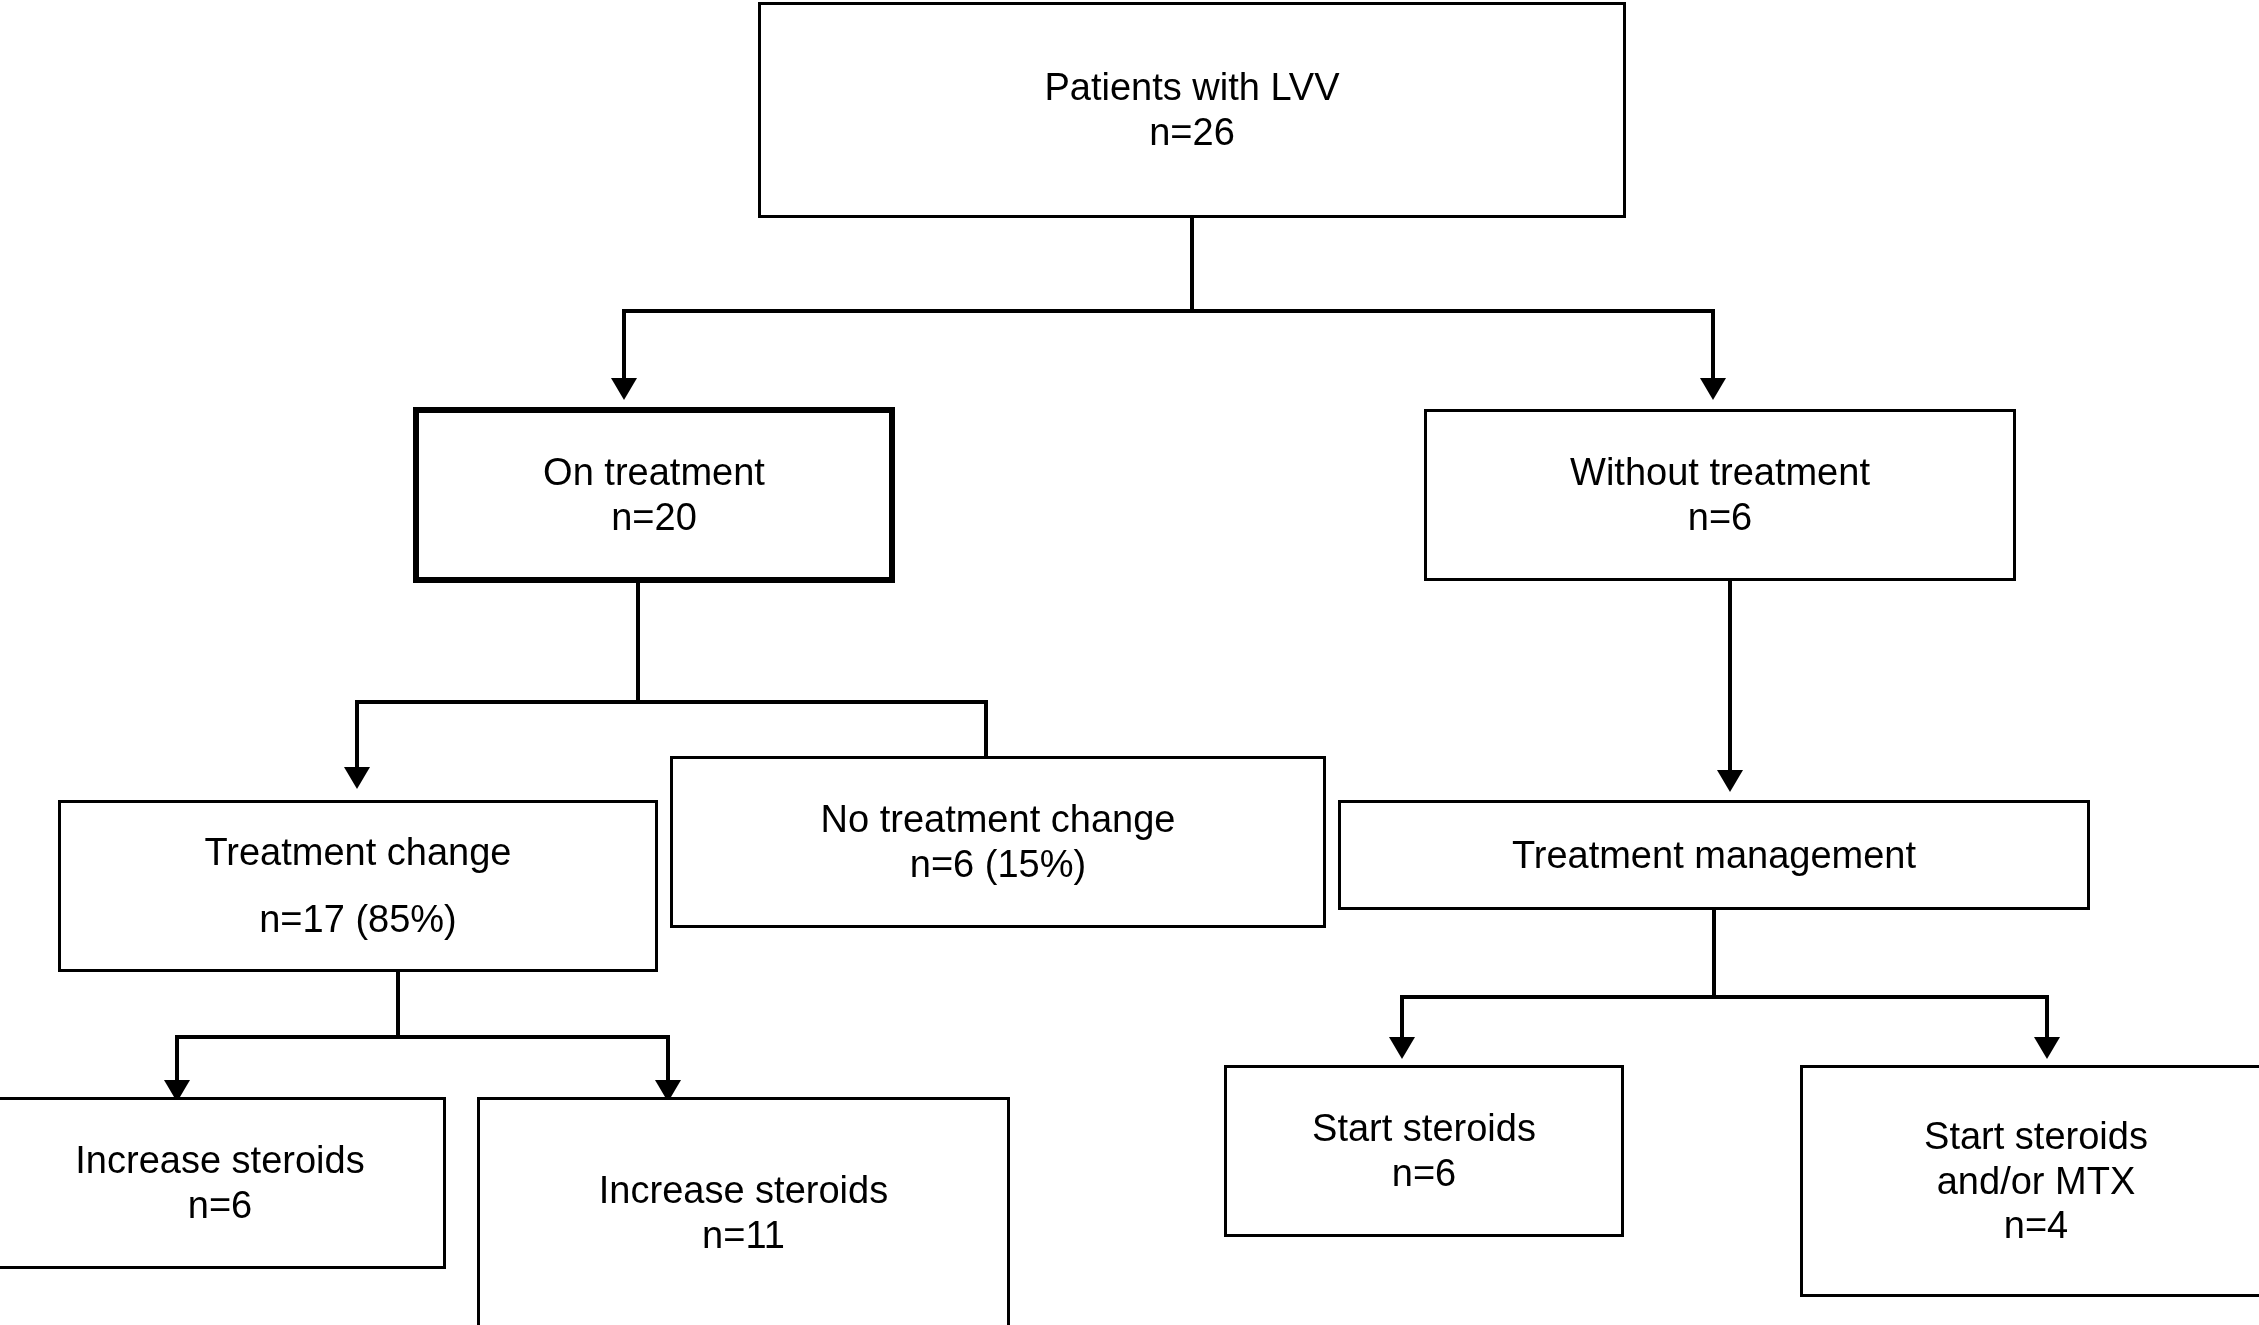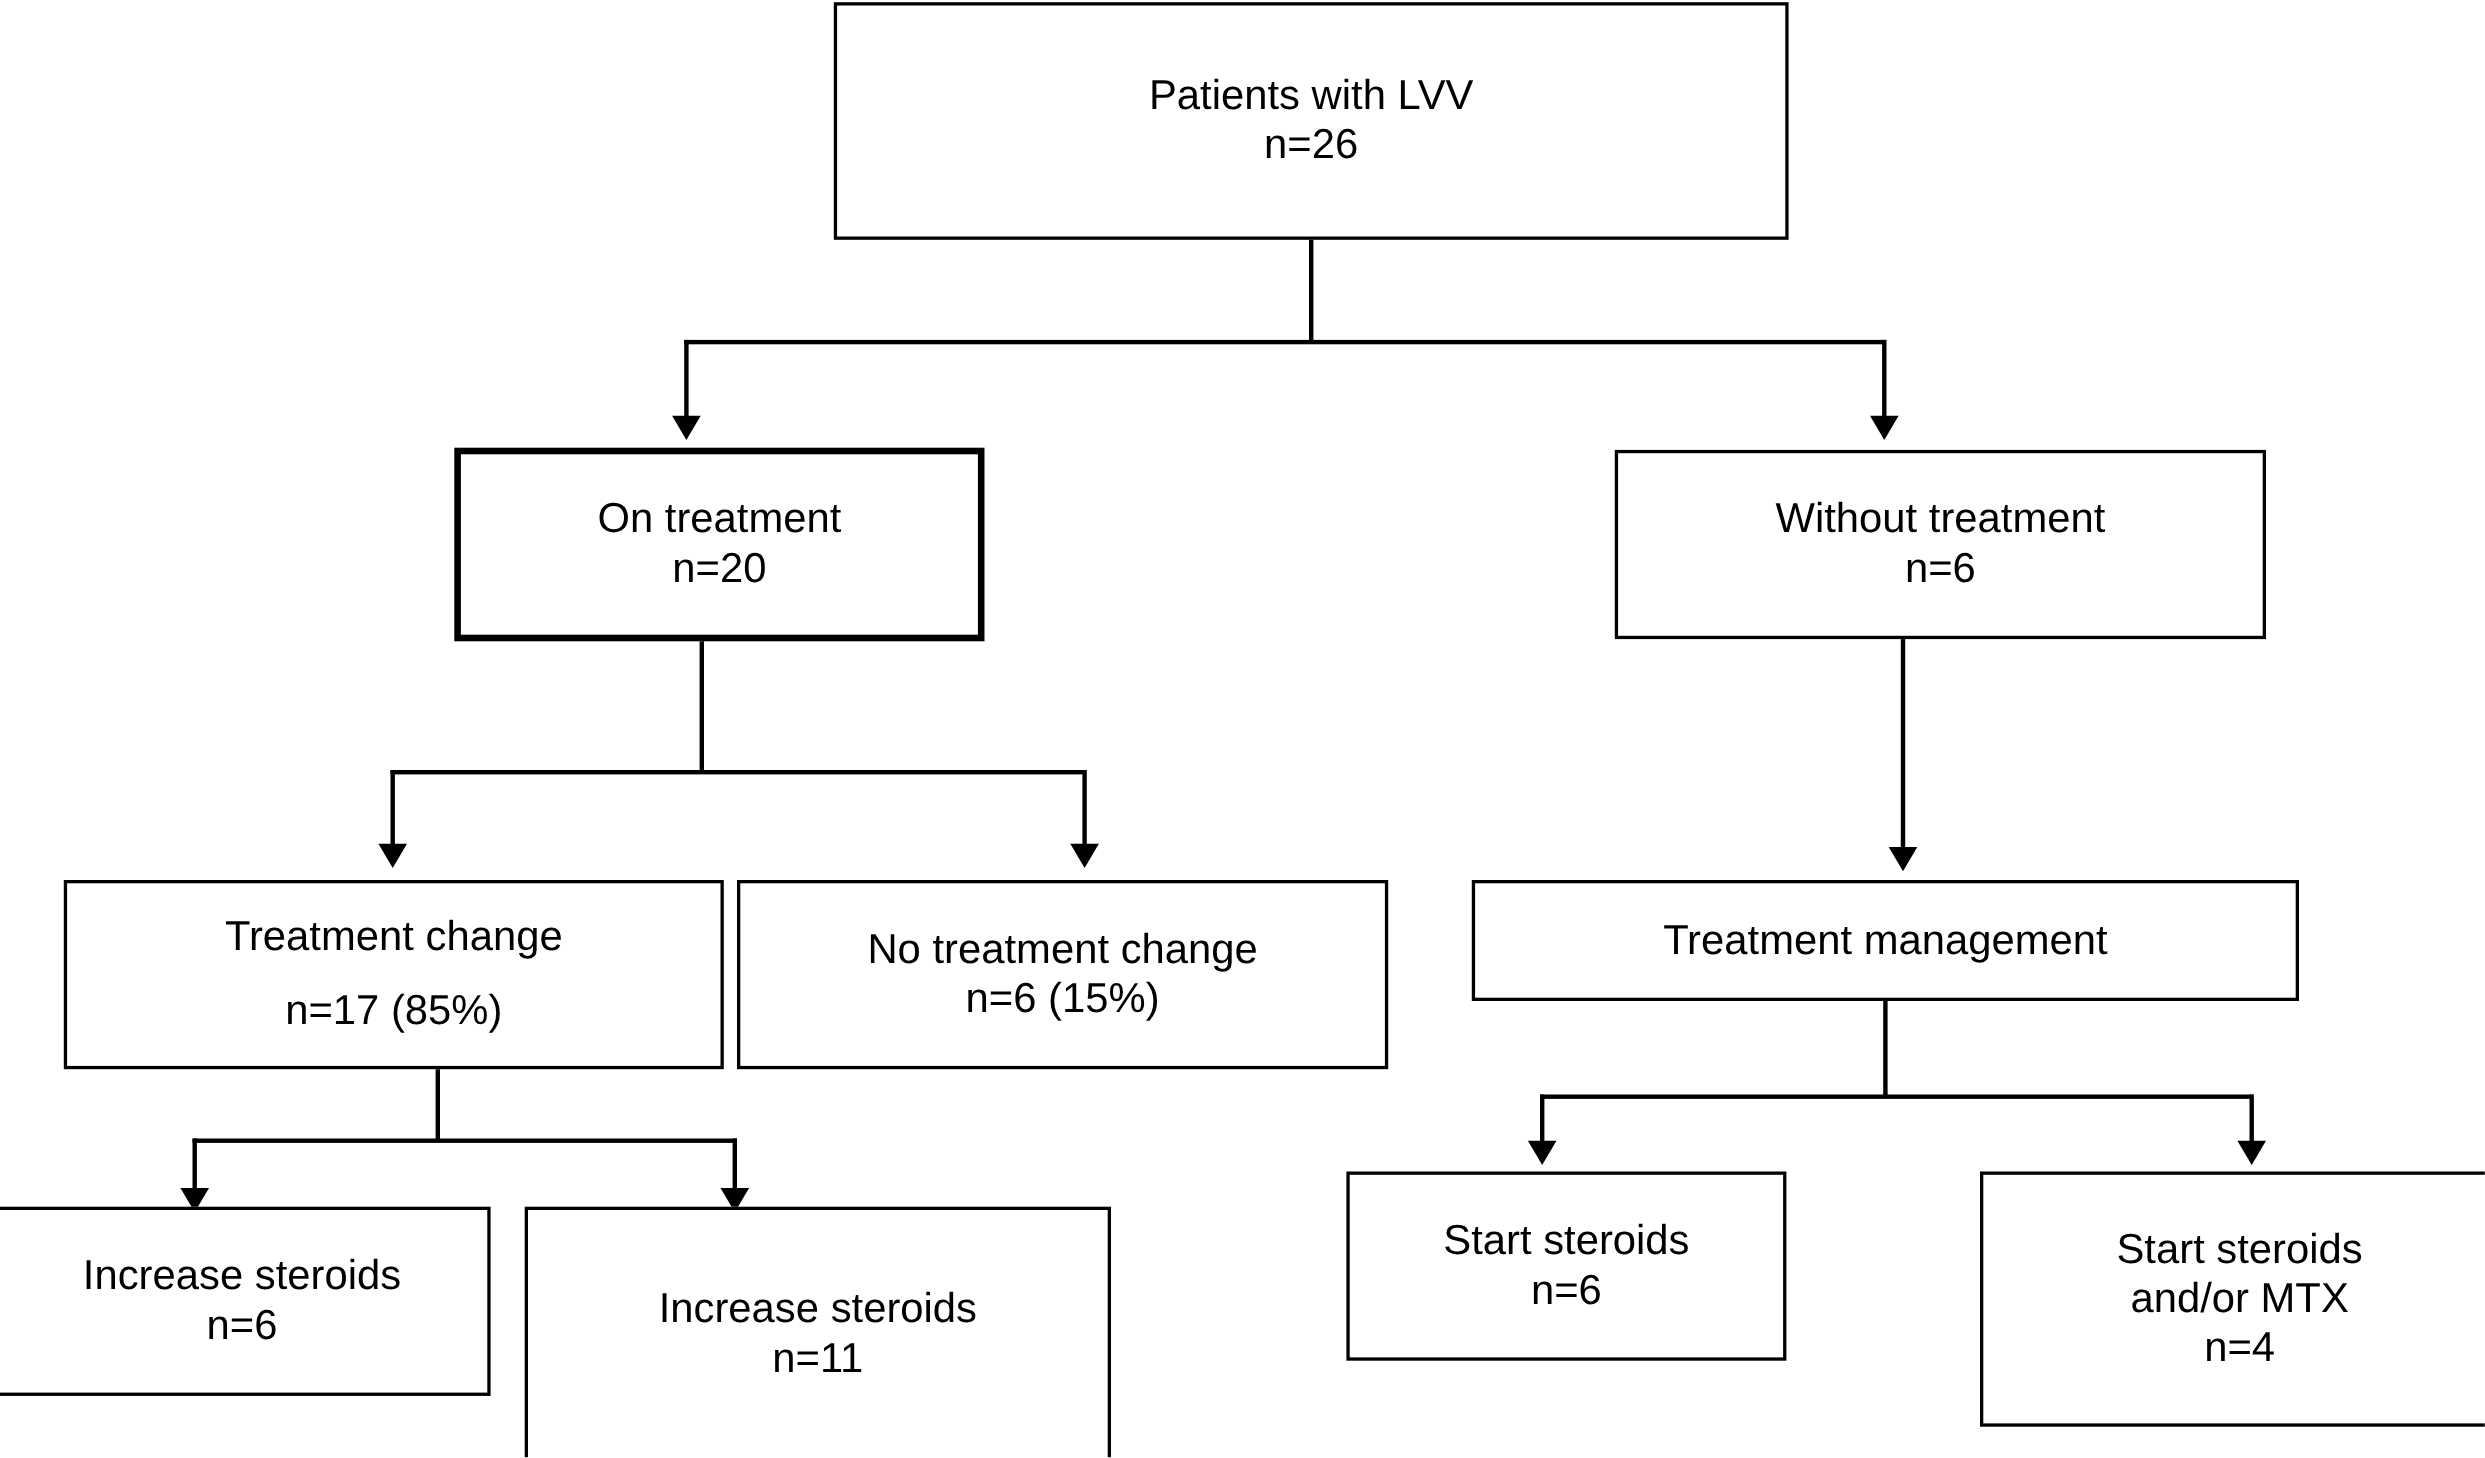--- a/index.html
+++ b/index.html
@@ -72,41 +72,41 @@
   <div class="arrow" style="left:611px; top:378px;"></div>
 
   <div class="connector v" style="left:1711px; top:309px; width:4px; height:72px;"></div>
   <div class="arrow" style="left:1700px; top:378px;"></div>
 
   <div class="node bold" style="left:413px; top:407px; width:482px; height:176px;">
     <span class="line">On treatment</span>
     <span class="line">n=20</span>
   </div>
 
-  <div class="node" style="left:1424px; top:409px; width:592px; height:172px;margin-left:44px;">
+  <div class="node" style="left:1424px; top:409px; width:592px; height:172px;">
     <span class="line">Without treatment</span>
     <span class="line">n=6</span>
   </div>
 
   <div class="connector v" style="left:636px; top:583px; width:4px; height:120px;"></div>
   <div class="connector h" style="left:355px; top:700px; width:632px; height:4px;"></div>
   <div class="connector v" style="left:355px; top:700px; width:4px; height:70px;"></div>
   <div class="arrow" style="left:344px; top:767px;"></div>
   <div class="connector v" style="left:984px; top:700px; width:4px; height:70px;"></div>
   <div class="arrow" style="left:973px; top:767px;"></div>
 
   <div class="connector v" style="left:1728px; top:581px; width:4px; height:192px;"></div>
   <div class="arrow" style="left:1717px; top:770px;"></div>
 
   <div class="node" style="left:58px; top:800px; width:600px; height:172px;gap:22px;">
     <span class="line">Treatment change</span>
     <span class="line">n=17 (85%)</span>
   </div>
 
-  <div class="node" style="left:670px; top:800px; width:592px; height:172px;">
+  <div class="node" style="left:670px; top:756px; width:656px; height:172px;">
     <span class="line">No treatment change</span>
     <span class="line">n=6 (15%)</span>
   </div>
 
   <div class="node" style="left:1338px; top:800px; width:752px; height:110px;">
     <span class="line">Treatment management</span>
   </div>
 
   <div class="connector v" style="left:396px; top:972px; width:4px; height:66px;"></div>
   <div class="connector h" style="left:175px; top:1035px; width:495px; height:4px;"></div>

